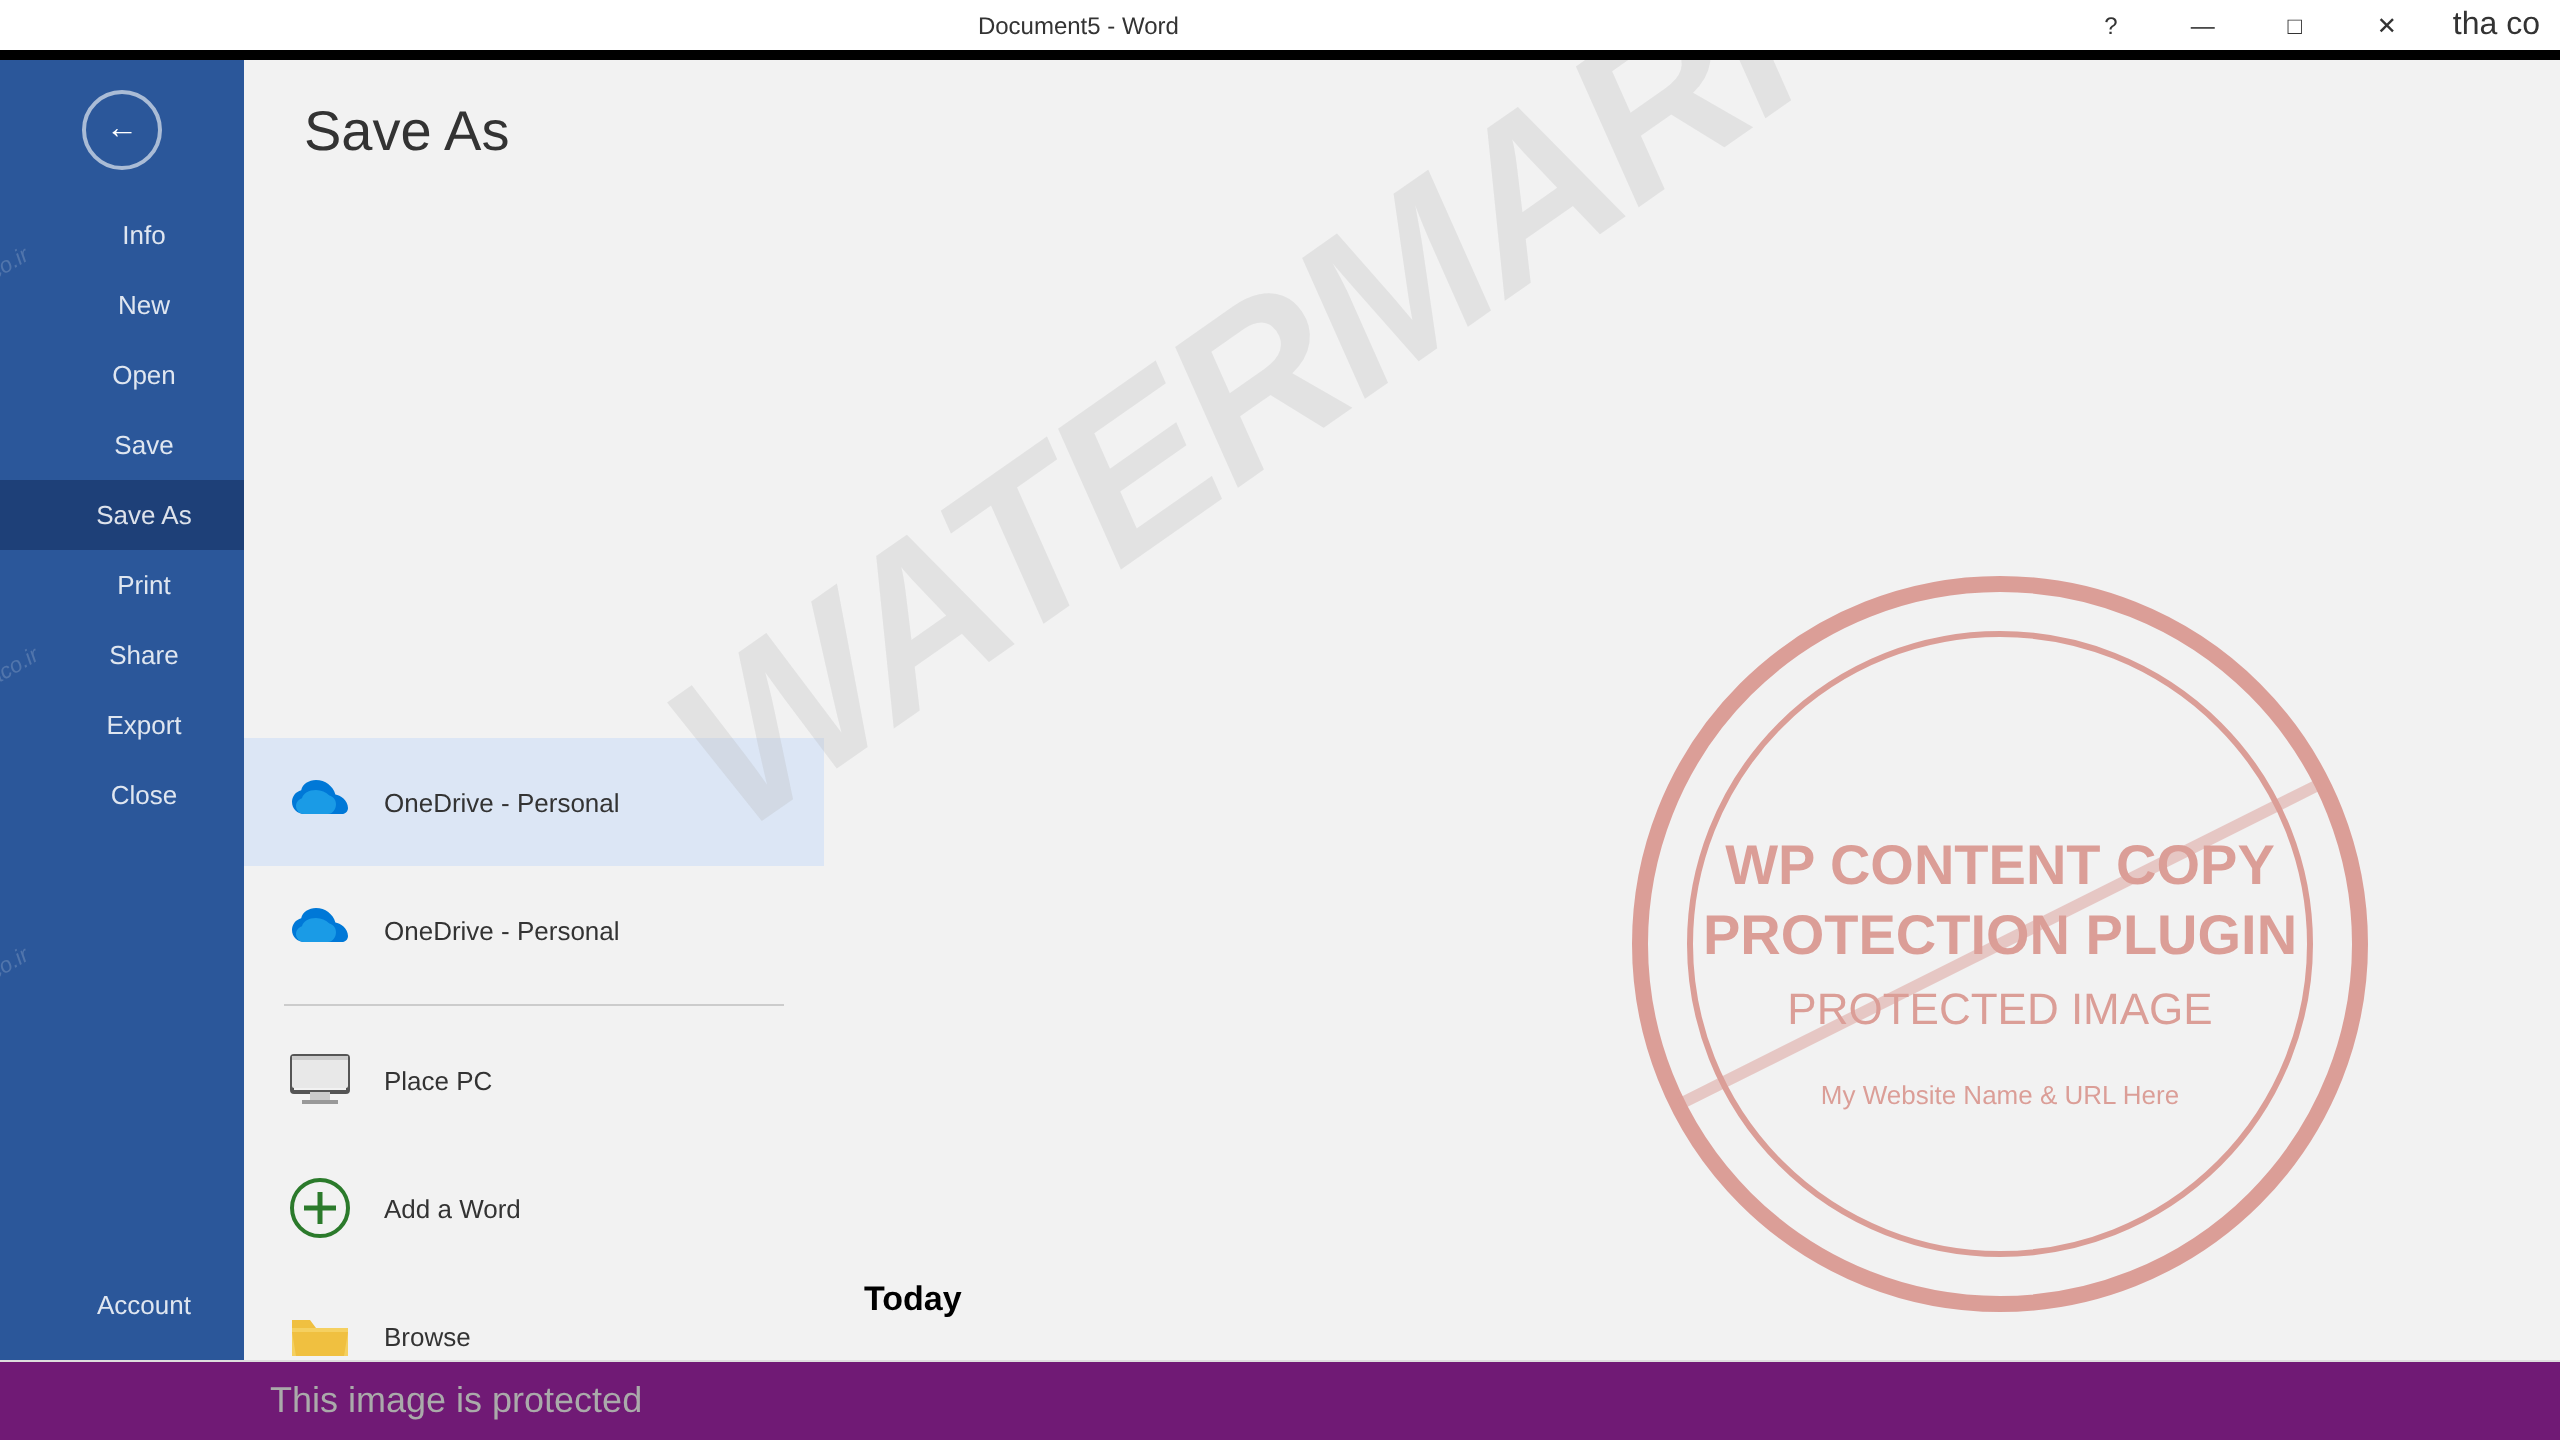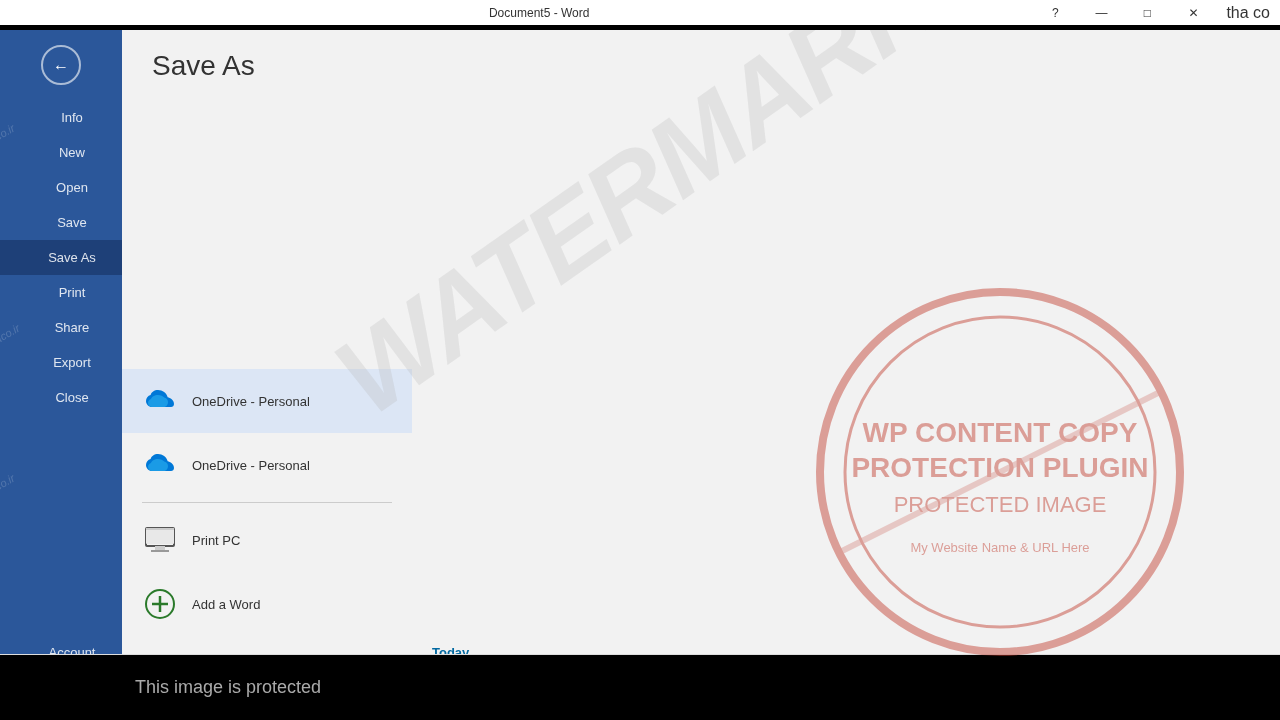--- a/index.html
+++ b/index.html
@@ -197,22 +197,22 @@
       color: #333;
     }
 
     
     .recent-panel {
       flex: 1;
       padding: 10px 20px;
     }
 
     .recent-section-title {
-      font-size: 13px;
-      color: #0369a1;
+      font-size: 17px;
+      color: #000000;
       font-weight: 600;
       margin-bottom: 10px;
       margin-top: 5px;
     }
 
     .recent-item {
       display: flex;
       align-items: center;
       padding: 6px 5px;
       cursor: pointer;
@@ -249,22 +249,22 @@
       transform: rotate(-35deg);
       white-space: nowrap;
       letter-spacing: -2px;
       font-style: italic;
     }
 
     
     .bottom-bar {
       position: absolute;
       bottom: 0; left: 0; right: 0;
-      height: 66px;
-      background: #000000;
+      height: 40px;
+      background: #701a75;
       border-top: 1px solid #ddd;
       display: flex;
       align-items: center;
       padding-left: 135px;
     }
     .bottom-bar-text {
       color: #aaa;
       font-size: 18px;
     }
 
@@ -379,21 +379,21 @@
           <div class="location-item">
             <div class="location-icon">
               <svg width="36" height="32" viewBox="0 0 36 32">
                 <rect x="4" y="4" width="28" height="18" rx="1" fill="none" stroke="#555" stroke-width="2"></rect>
                 <rect x="4" y="4" width="28" height="16" rx="1" fill="#e8e8e8"></rect>
                 <rect x="4" y="4" width="28" height="2" fill="#ccc"></rect>
                 <rect x="13" y="22" width="10" height="4" fill="#ccc"></rect>
                 <rect x="9" y="26" width="18" height="2" fill="#999"></rect>
               </svg>
             </div>
-            <span class="location-label">Print PC</span>
+            <span class="location-label">Place PC</span>
           </div>
 
           <div class="location-item">
             <div class="location-icon">
               <svg width="36" height="36" viewBox="0 0 36 36">
                 <circle cx="18" cy="18" r="14" fill="none" stroke="#2b7a2b" stroke-width="2"></circle>
                 <line x1="18" y1="10" x2="18" y2="26" stroke="#2b7a2b" stroke-width="2.5"></line>
                 <line x1="10" y1="18" x2="26" y2="18" stroke="#2b7a2b" stroke-width="2.5"></line>
               </svg>
             </div>

